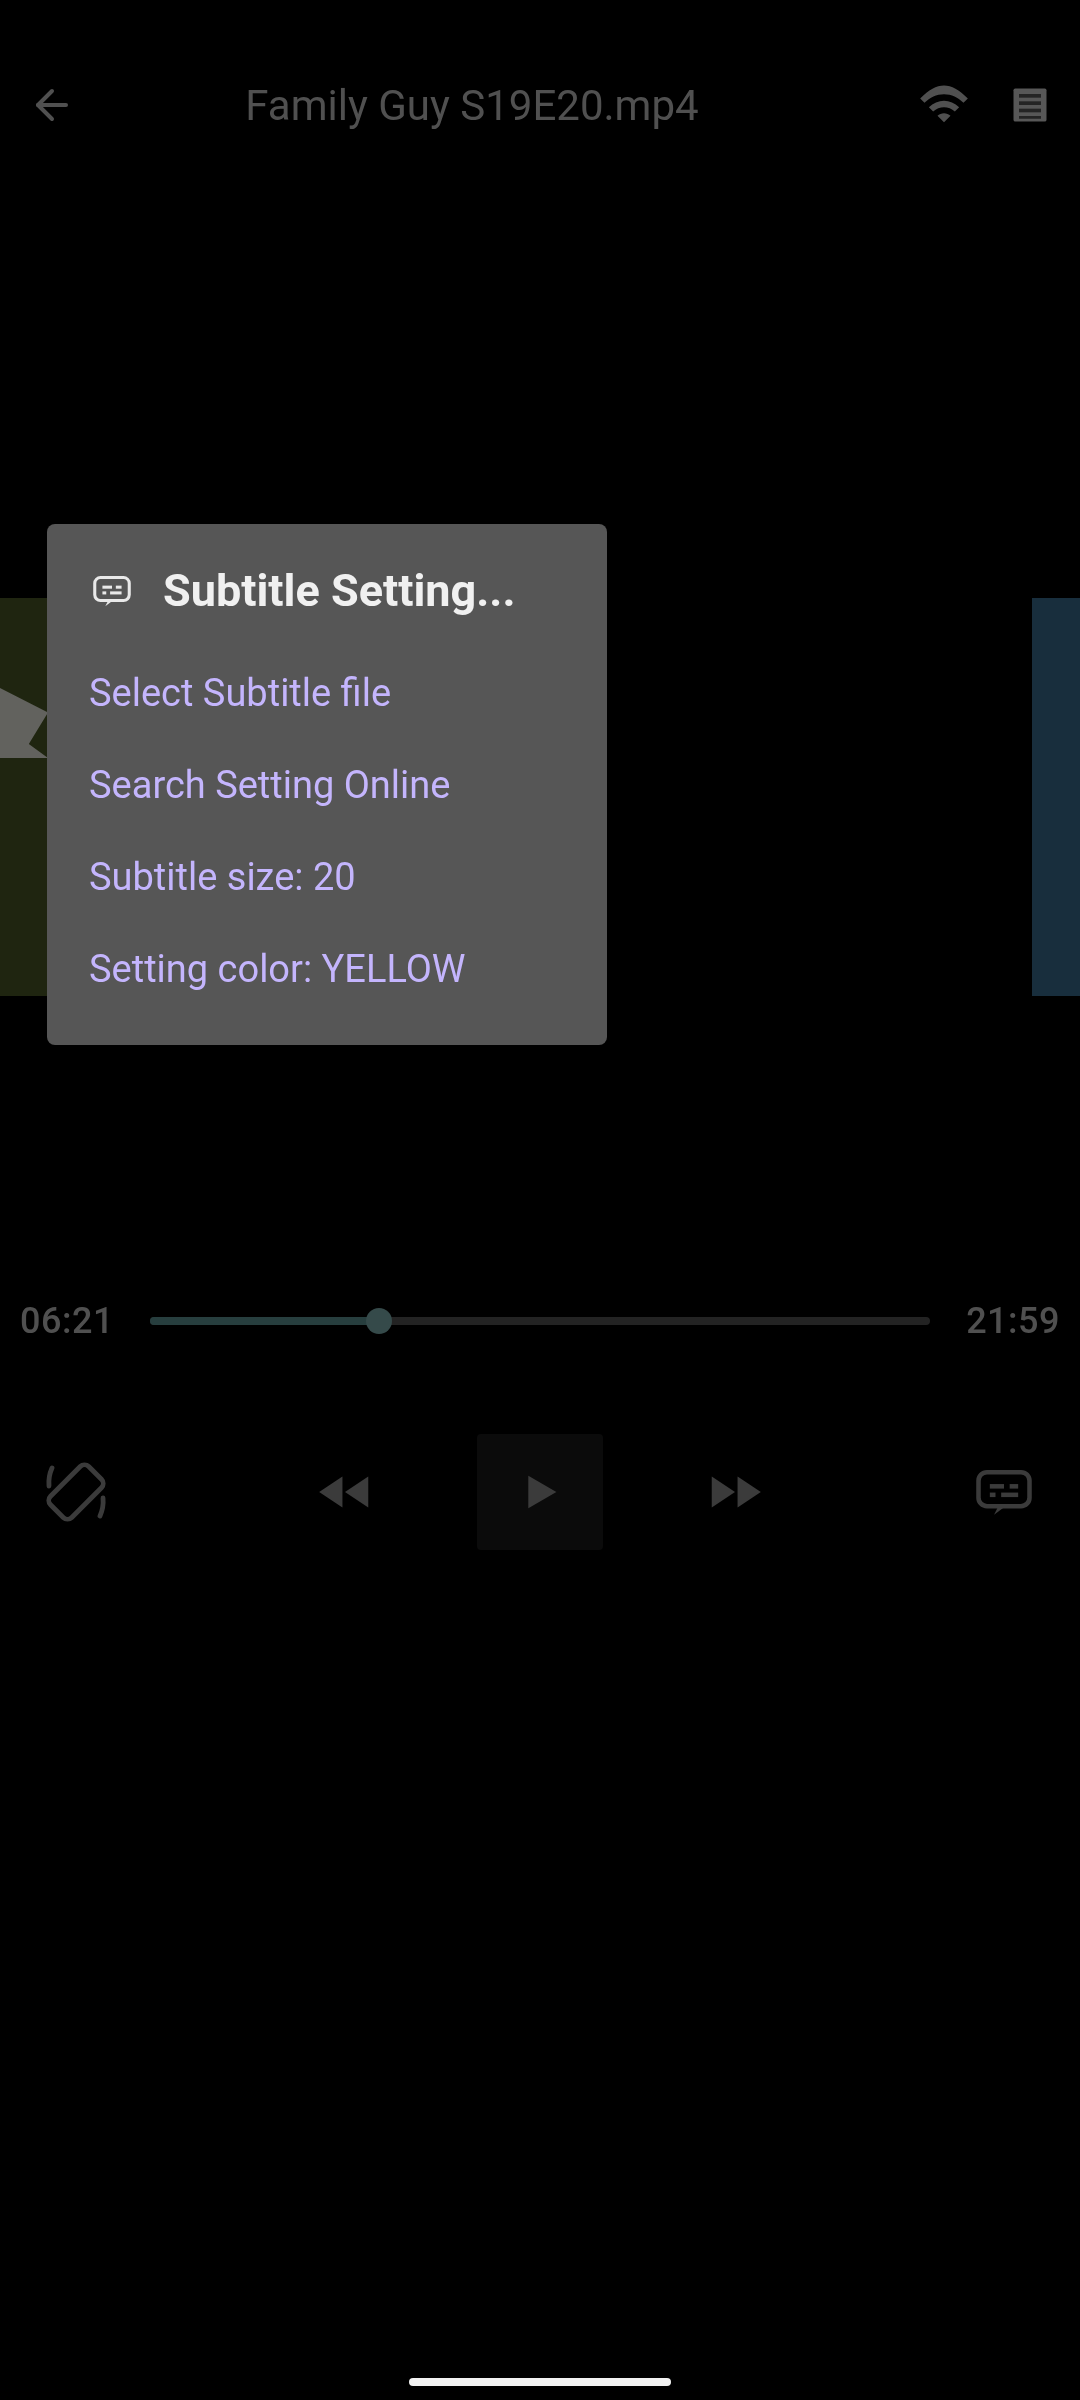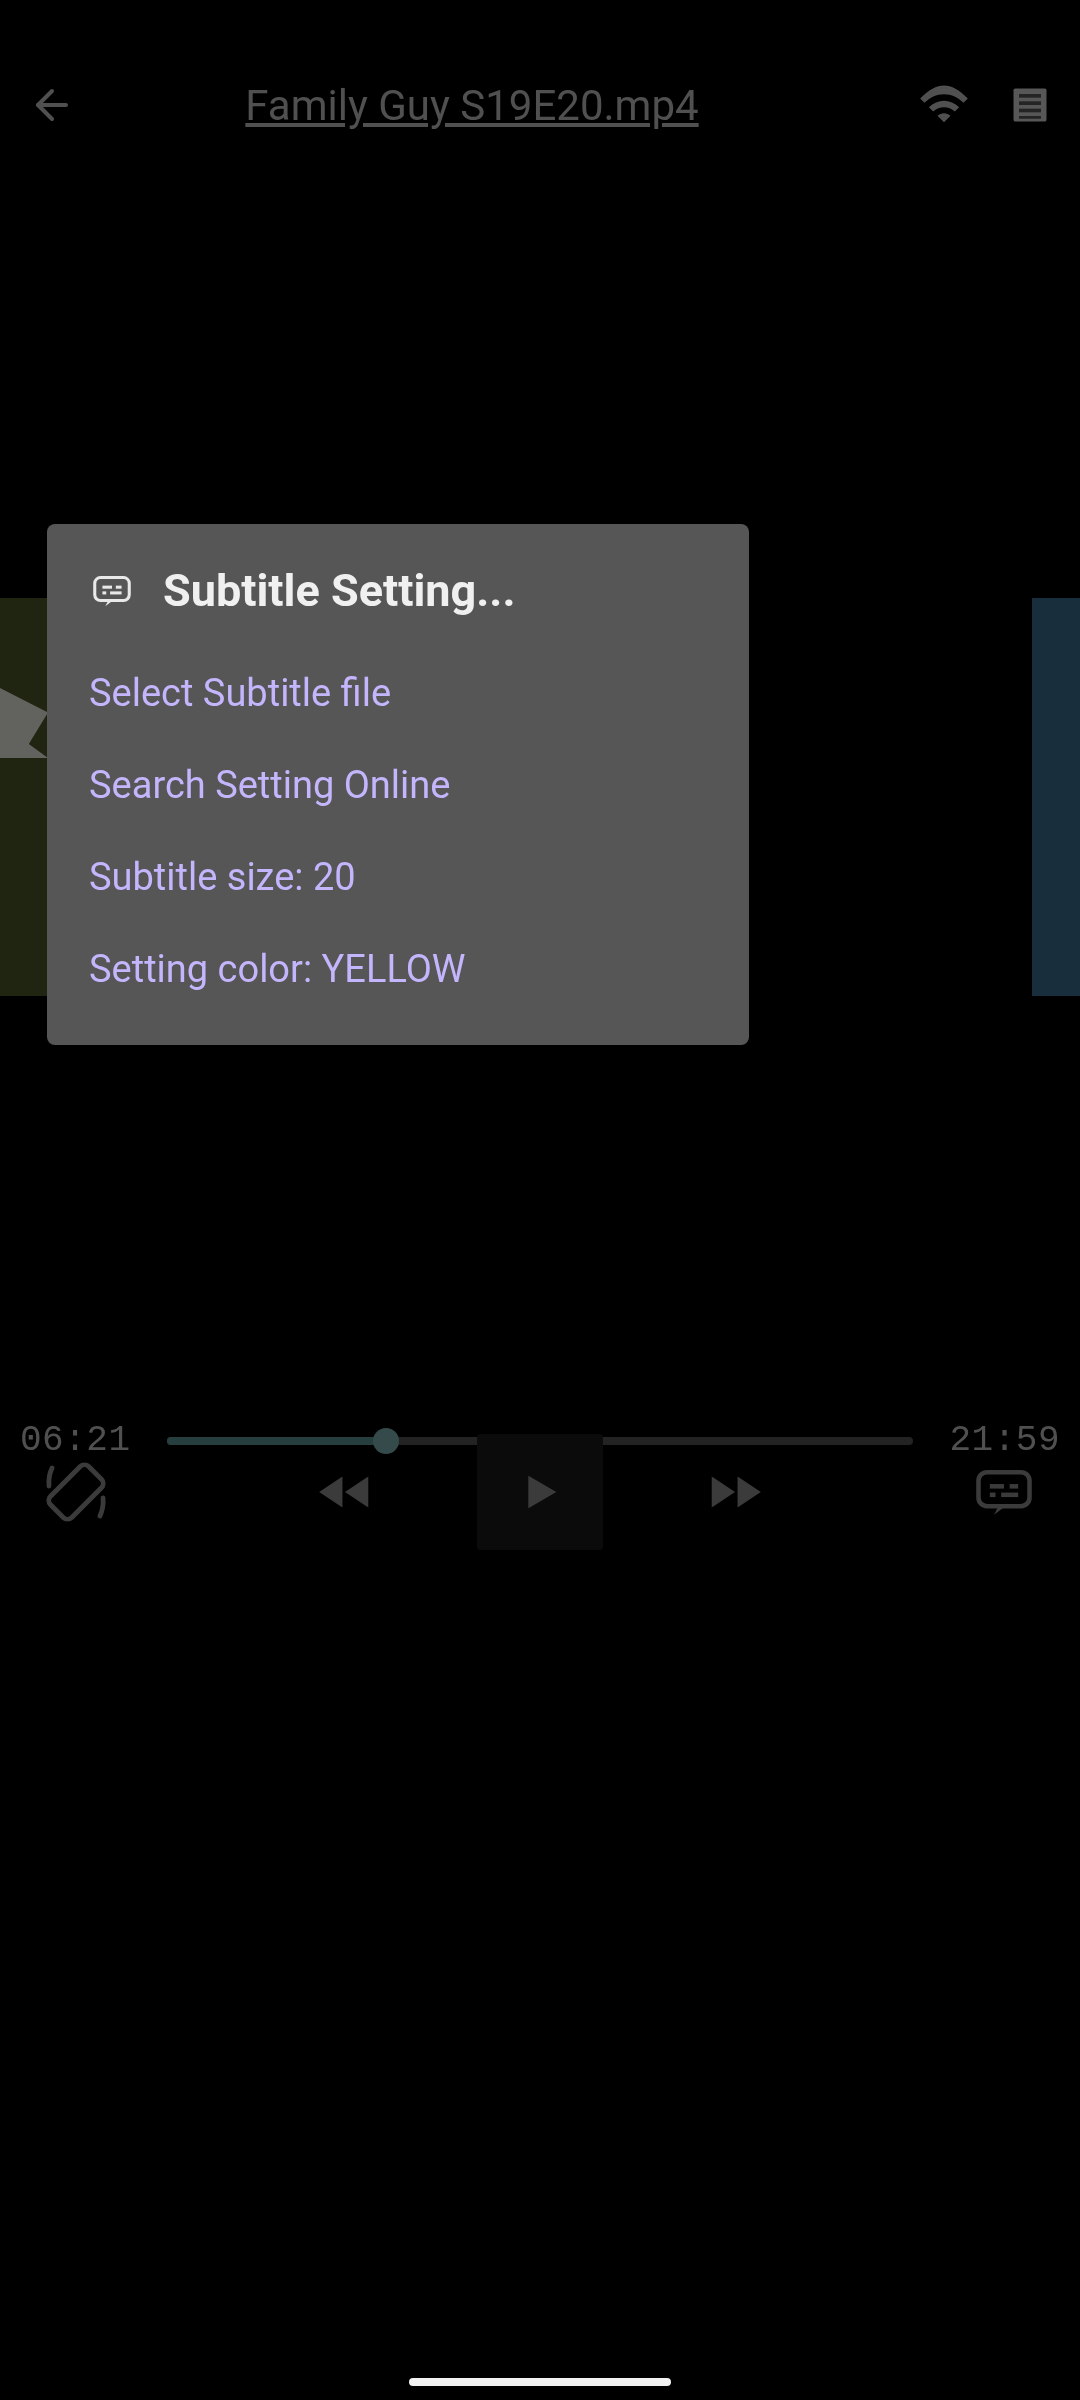--- a/index.html
+++ b/index.html
@@ -31,21 +31,20 @@
     padding: 0 28px;
     gap: 40px;
     color: #bbbbbb;
   }
   .title {
     flex: 1;
     text-align: center;
     font-size: 42px;
     color: #bfbfbf;
     margin-left: -50px; 
-    text-decoration: underline;
   }
   .topbar-right {
     display: flex;
     align-items: center;
     gap: 38px;
   }
 
   
   .video-strip {
     position: absolute;
@@ -71,29 +70,28 @@
     width: 48px; height: 70px;
     background: #e9e9df;
     clip-path: polygon(0 0, 100% 35%, 60% 80%, 100% 100%, 0 100%);
   }
 
   
   .timeline {
     position: absolute;
     left: 20px;
     right: 20px;
-    top: 1420px;
+    top: 1300px;
     display: flex;
     align-items: center;
     gap: 36px;
     color: #bfbfbf;
     font-size: 36px;
     font-weight: 500;
     letter-spacing: 0.5px;
-    font-family: Liberation Mono, monospace;
   }
   .track {
     position: relative;
     flex: 1;
     height: 8px;
     background: #555;
     border-radius: 4px;
   }
   .track-progress {
     position: absolute;
@@ -142,21 +140,21 @@
     position: absolute;
     inset: 0;
     background: rgba(0,0,0,0.58);
   }
 
   
   .dialog {
     position: absolute;
     top: 524px;
     left: 47px;
-    width: 702px;
+    width: 560px;
     background: #565656;
     border-radius: 8px;
     padding: 40px 0 30px 0;
     color: #e9e9e9;
   }
   .dialog-header {
     display: flex;
     align-items: center;
     gap: 28px;
     padding: 0 40px 30px 42px;

